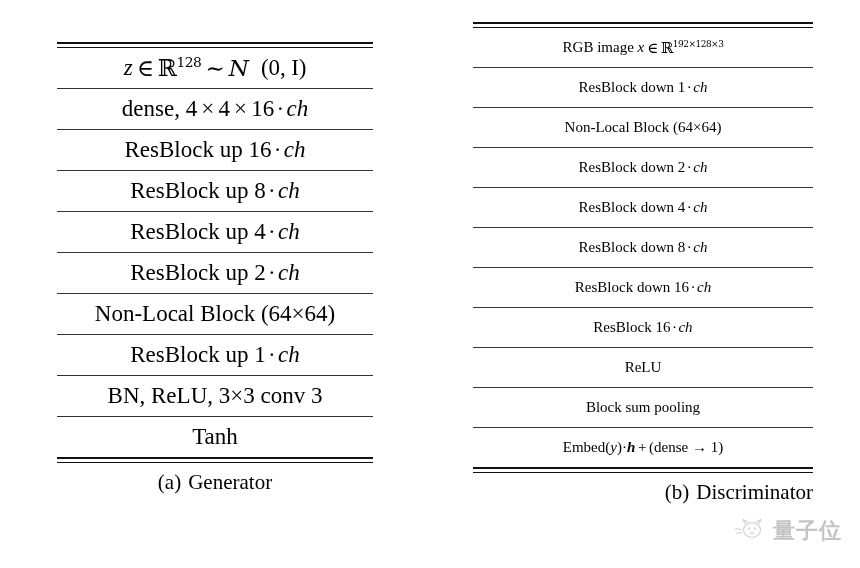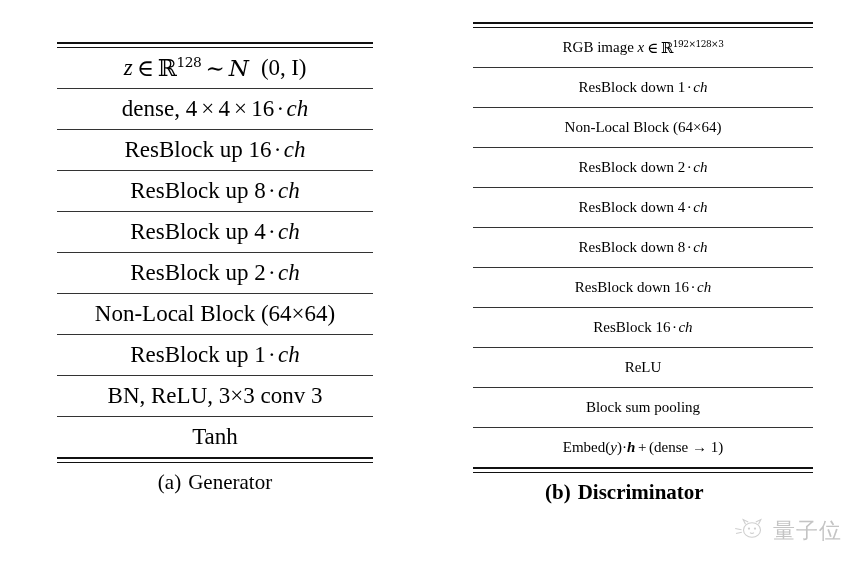--- a/index.html
+++ b/index.html
@@ -47,21 +47,21 @@
   #generator-table .row { height: 40px; font-size: 23px; }
   #discriminator-table .row { height: 39px; font-size: 15px; }
 
   .caption {
     text-align: center;
     font-size: 21px;
     padding-top: 7px;
     white-space: nowrap;
   }
   .caption .cap-label { margin-right: 7px; }
-  #discriminator-table .caption { text-align: left; padding-left: 72px; font-weight: bold; }
+  #discriminator-table .caption { text-align: right; padding-left: 72px; }
 
   
   .mi { font-style: italic; font-family: "Liberation Serif", "DejaVu Serif", serif; }
   .mbi { font-style: italic; font-weight: bold; }
   .mathcal { font-style: italic; font-family: "DejaVu Serif", serif; }
   .bb { font-family: "DejaVu Serif", serif; font-weight: 500; letter-spacing: -0.5px; }
   sup.exp {
     font-size: 0.60em;
     vertical-align: super;
     line-height: 0;
@@ -79,20 +79,21 @@
     align-items: center;
     gap: 6px;
     color: #c9c9c9;
     user-select: none;
   }
   #watermark .wm-text {
     font-family: "DejaVu Sans", sans-serif;
     font-size: 22px;
     color: #c4c4c4;
     letter-spacing: 1px;
+    font-weight: bold;
   }
 </style>
 </head>
 <body>
 
 <div class="arch-table" id="generator-table">
 
   <div class="rule-double"></div>
 
   <div class="row">

